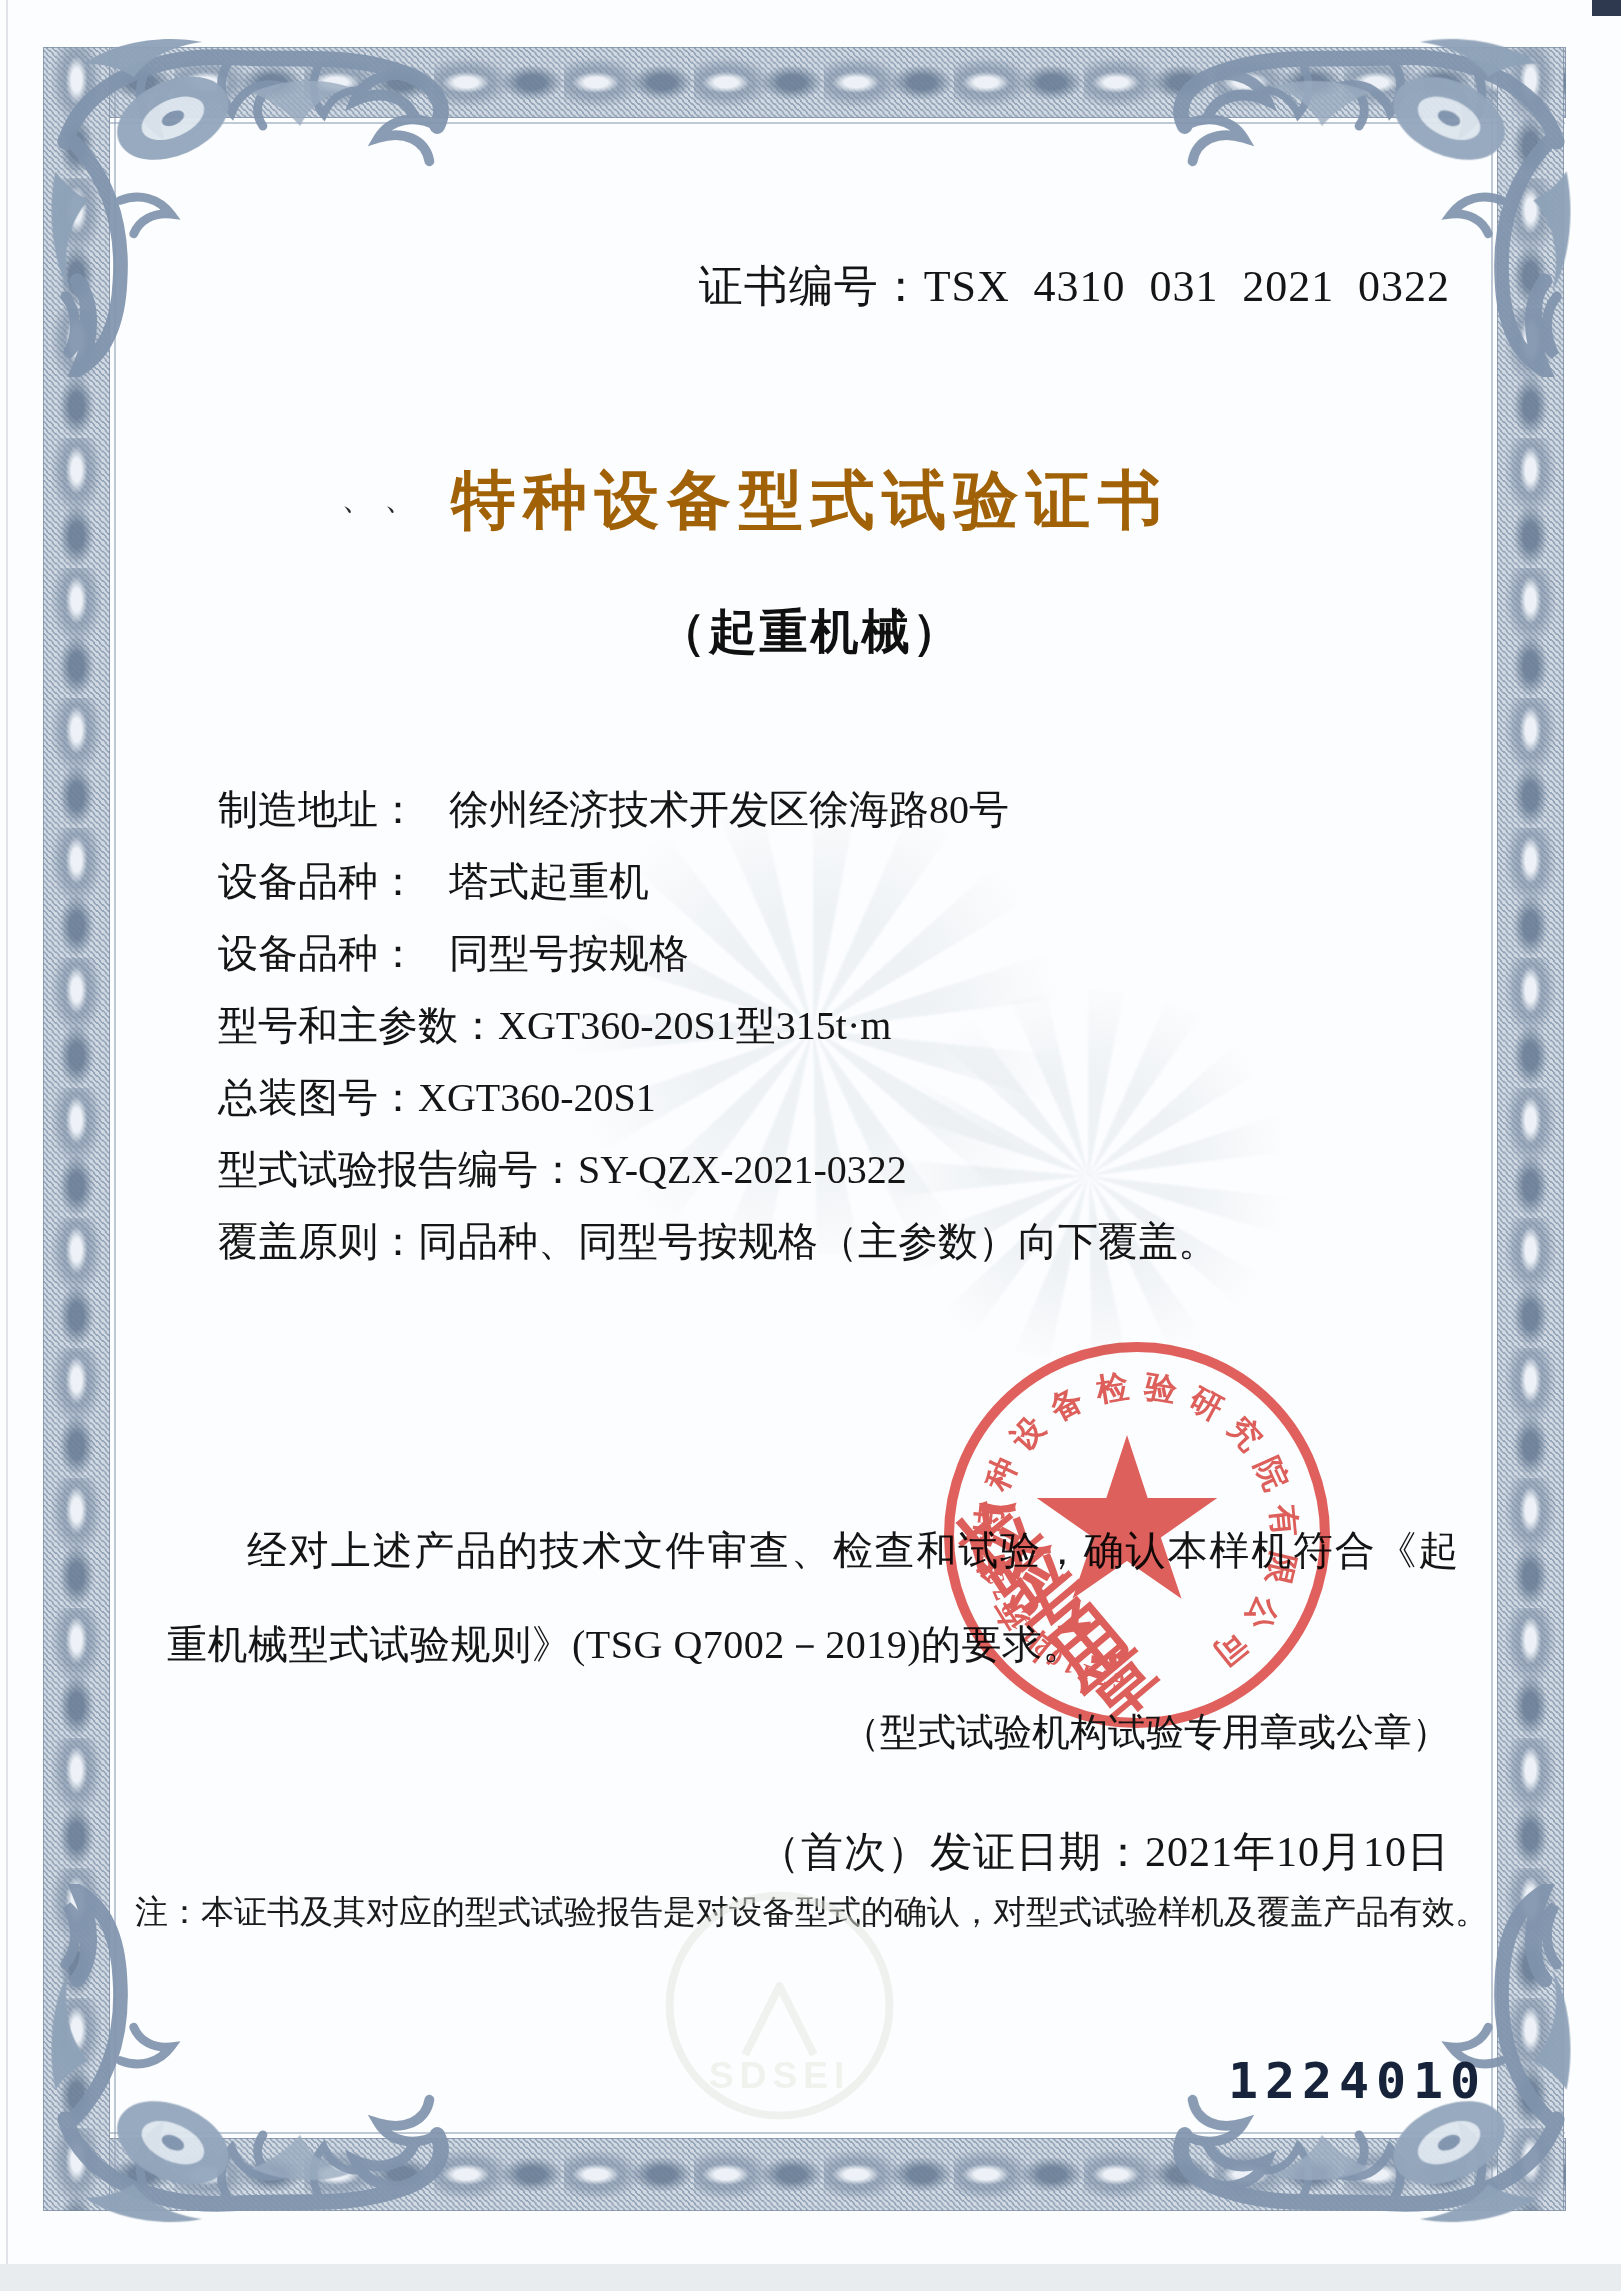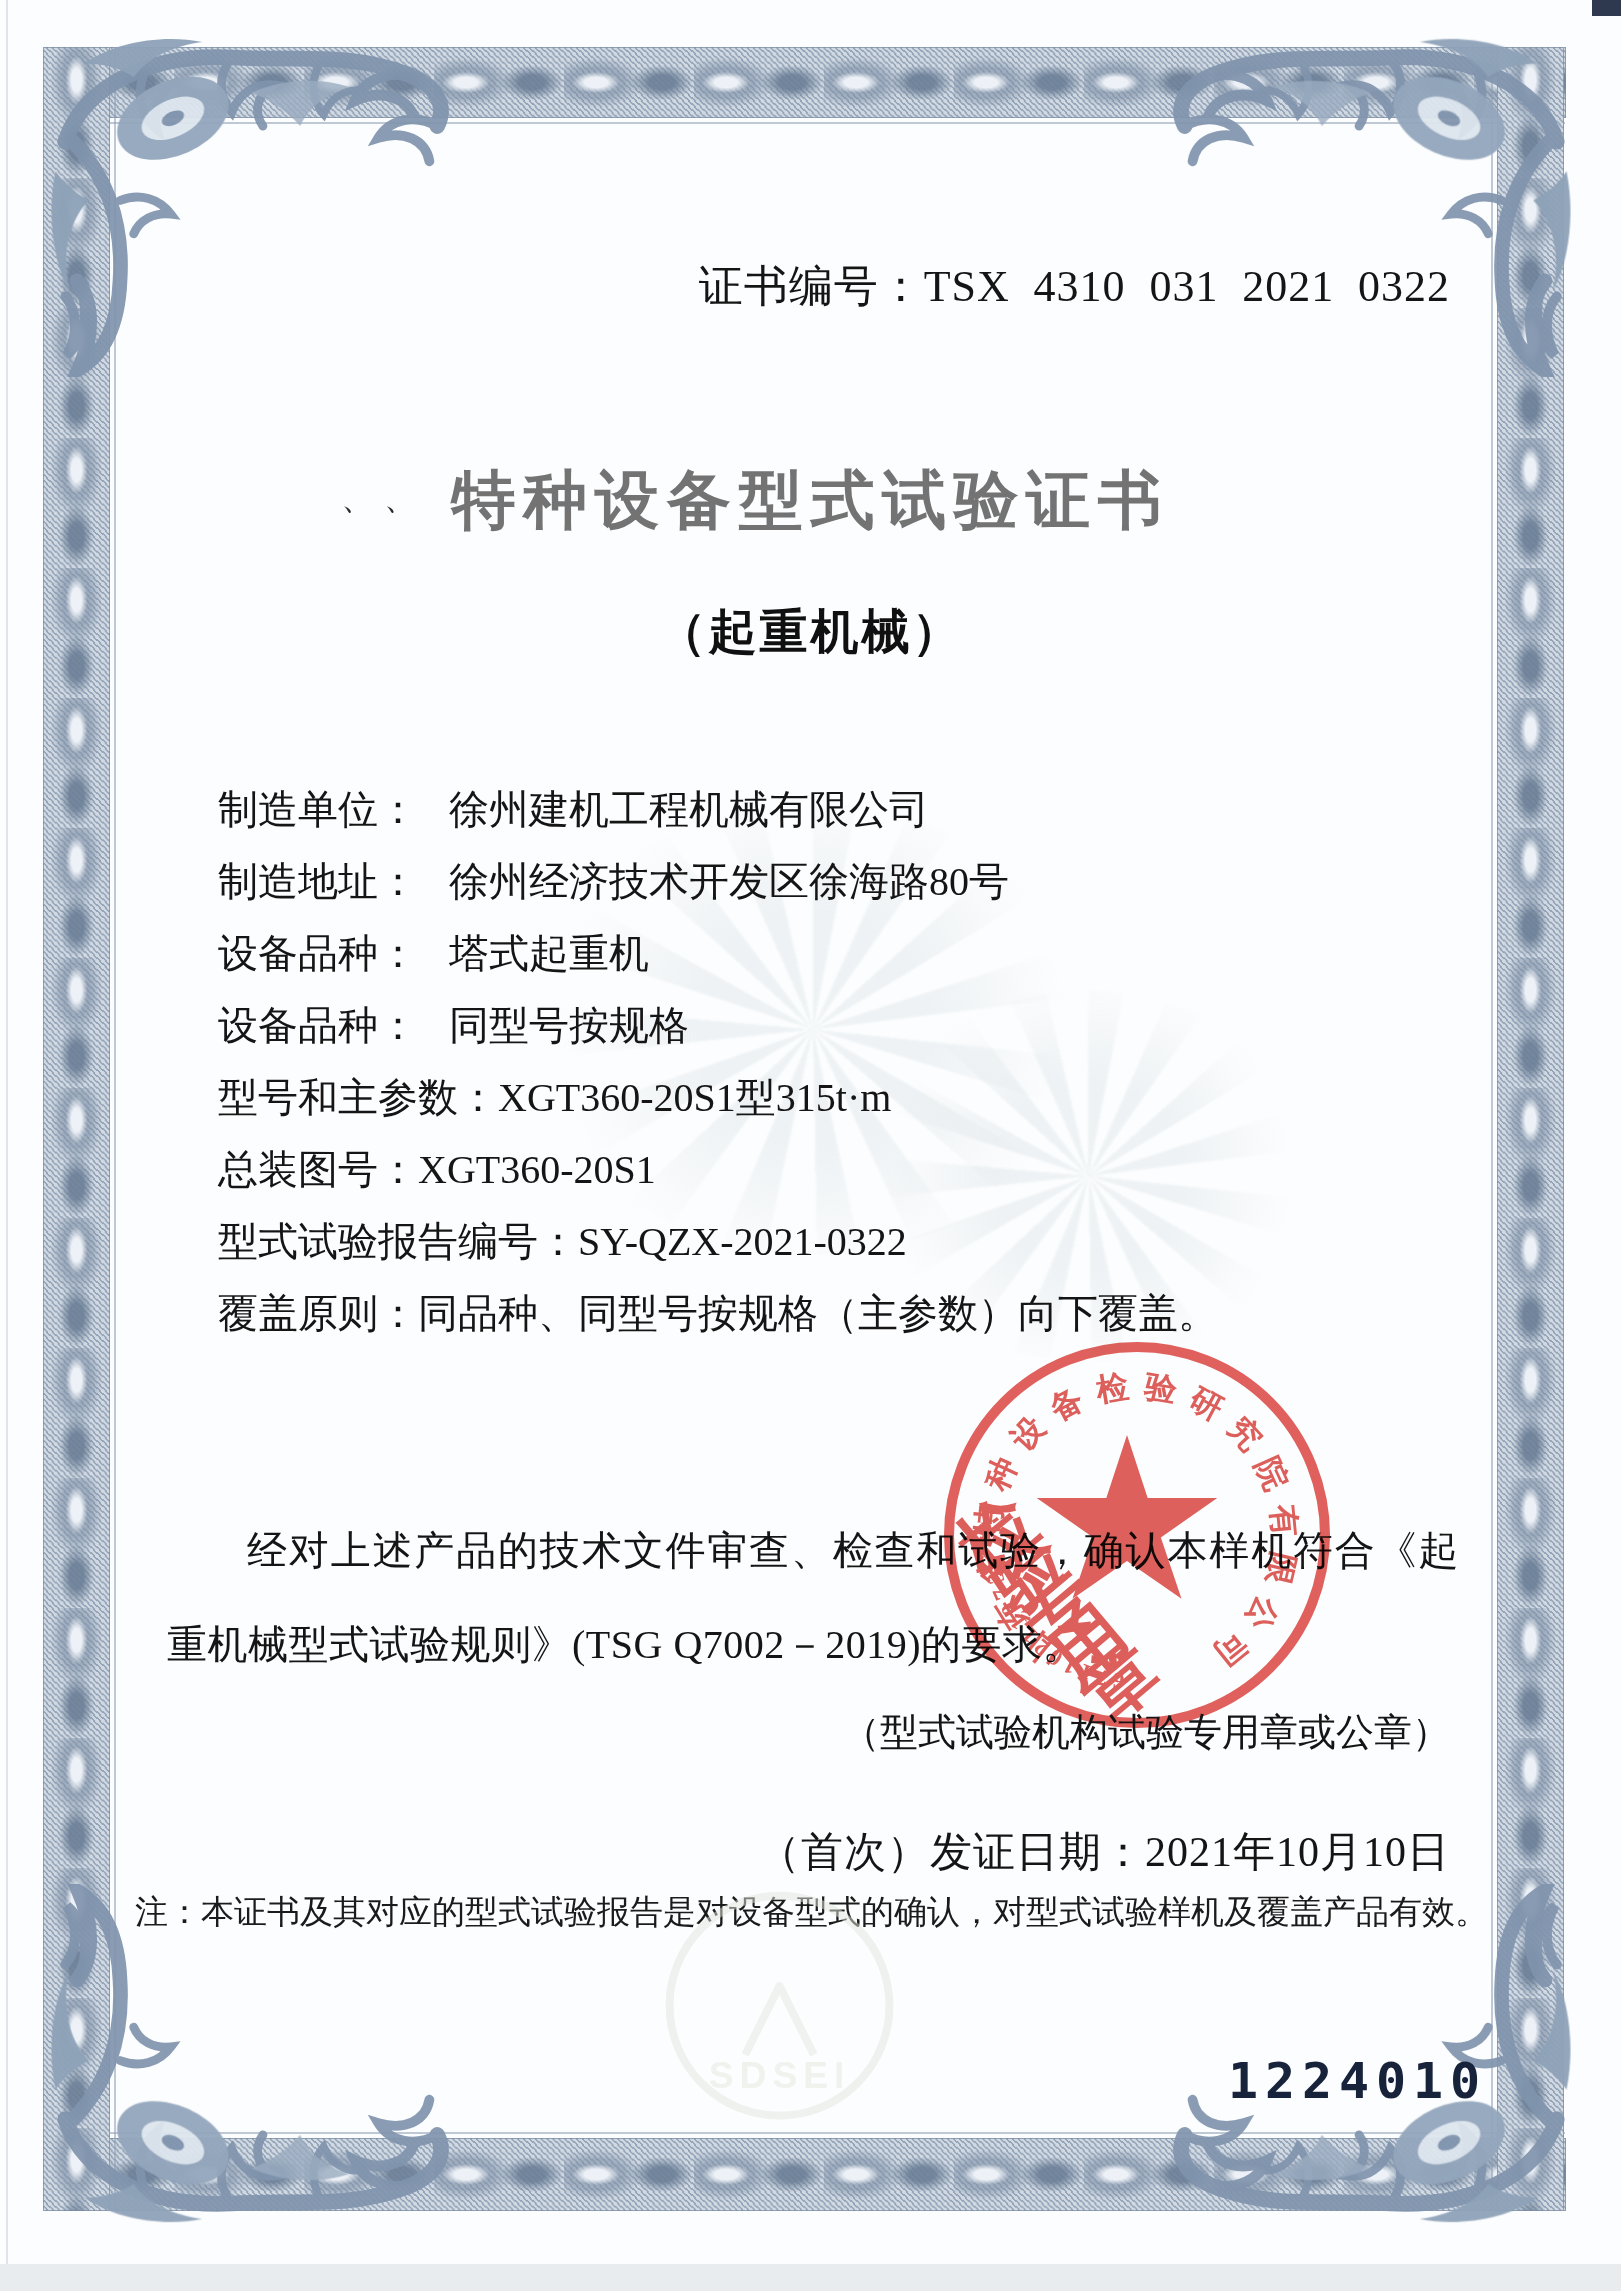--- a/index.html
+++ b/index.html
@@ -54,21 +54,21 @@
   }
   .rosette.r1{left:529px;top:804px;width:568px;height:451px;}
   .rosette.r2{left:863px;top:990px;width:451px;height:372px;}
   
   .cert-no{position:absolute;top:257px;right:171px;font-size:44px;letter-spacing:1px;white-space:nowrap;}
   .cert-no .num{word-spacing:11.8px;}
   .hand-marks{position:absolute;left:341px;top:476px;font-size:33px;color:#2a2a2a;letter-spacing:9.8px;}
   .title{
     position:absolute;left:0;right:0;top:457px;text-align:center;
     font-family:"Liberation Sans","DejaVu Sans",sans-serif;
-    font-weight:bold;font-size:64px;letter-spacing:7.8px;color:#737373;
+    font-weight:bold;font-size:64px;letter-spacing:7.8px;color:#a16207;
   }
   .subtitle{
     position:absolute;left:0;right:0;top:600px;text-align:center;
     font-family:"Liberation Sans","DejaVu Sans",sans-serif;
     font-weight:bold;font-size:48px;letter-spacing:2.9px;color:#101010;
   }
   .fields{position:absolute;left:218px;top:774px;font-size:40px;line-height:72px;white-space:nowrap;}
   .field .val.spaced{margin-left:31px;}
   .statement{
     position:absolute;left:167px;width:1292px;top:1504px;
@@ -224,21 +224,20 @@
   <div class="notch"></div>
 
   <div class="cert-no"><span>证书编号：</span><span class="num">TSX 4310 031 2021 0322</span></div>
 
   <div class="hand-marks">、、</div>
 
   <div class="title">特种设备型式试验证书</div>
   <div class="subtitle">（起重机械）</div>
 
   <div class="fields">
-      <div class="field"><span class="lbl">制造单位：</span><span class="val spaced">徐州建机工程机械有限公司</span></div>
       <div class="field"><span class="lbl">制造地址：</span><span class="val spaced">徐州经济技术开发区徐海路80号</span></div>
       <div class="field"><span class="lbl">设备品种：</span><span class="val spaced">塔式起重机</span></div>
       <div class="field"><span class="lbl">设备品种：</span><span class="val spaced">同型号按规格</span></div>
       <div class="field"><span class="lbl">型号和主参数：</span><span class="val">XGT360-20S1型315t·m</span></div>
       <div class="field"><span class="lbl">总装图号：</span><span class="val">XGT360-20S1</span></div>
       <div class="field"><span class="lbl">型式试验报告编号：</span><span class="val">SY-QZX-2021-0322</span></div>
       <div class="field"><span class="lbl">覆盖原则：</span><span class="val">同品种、同型号按规格（主参数）向下覆盖。</span></div>
     </div>
 
   <div class="statement">经对上述产品的技术文件审查、检查和试验，确认本样机符合《起重机械型式试验规则》(TSG Q7002－2019)的要求。</div>

